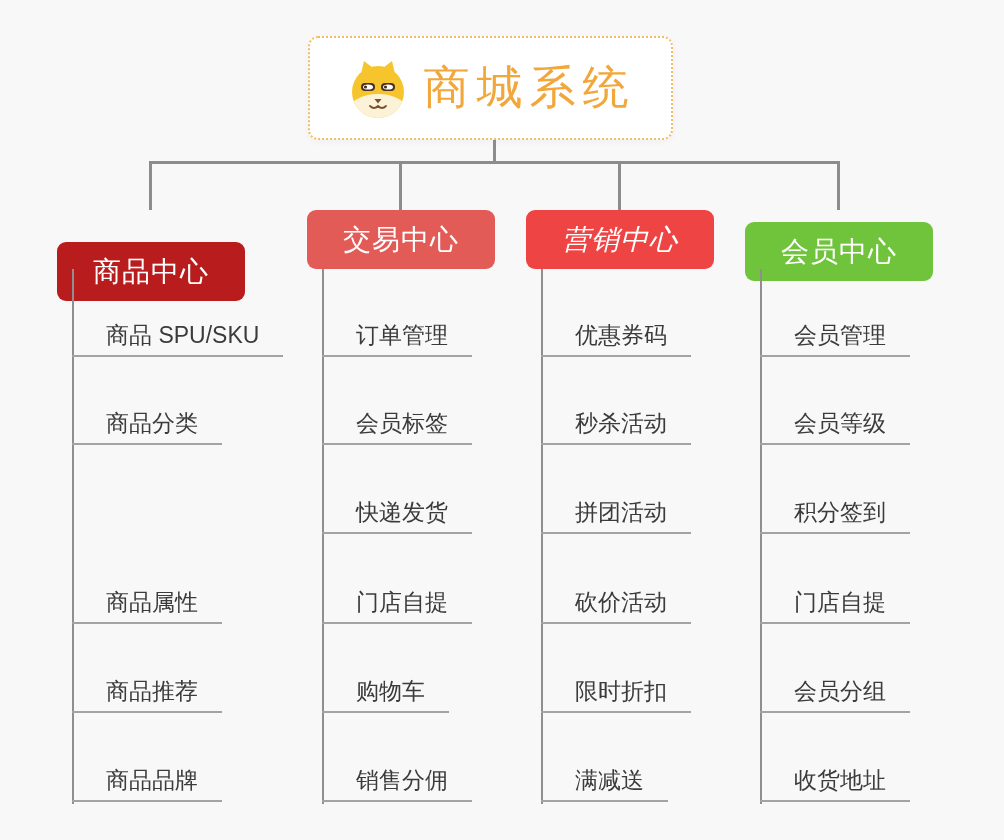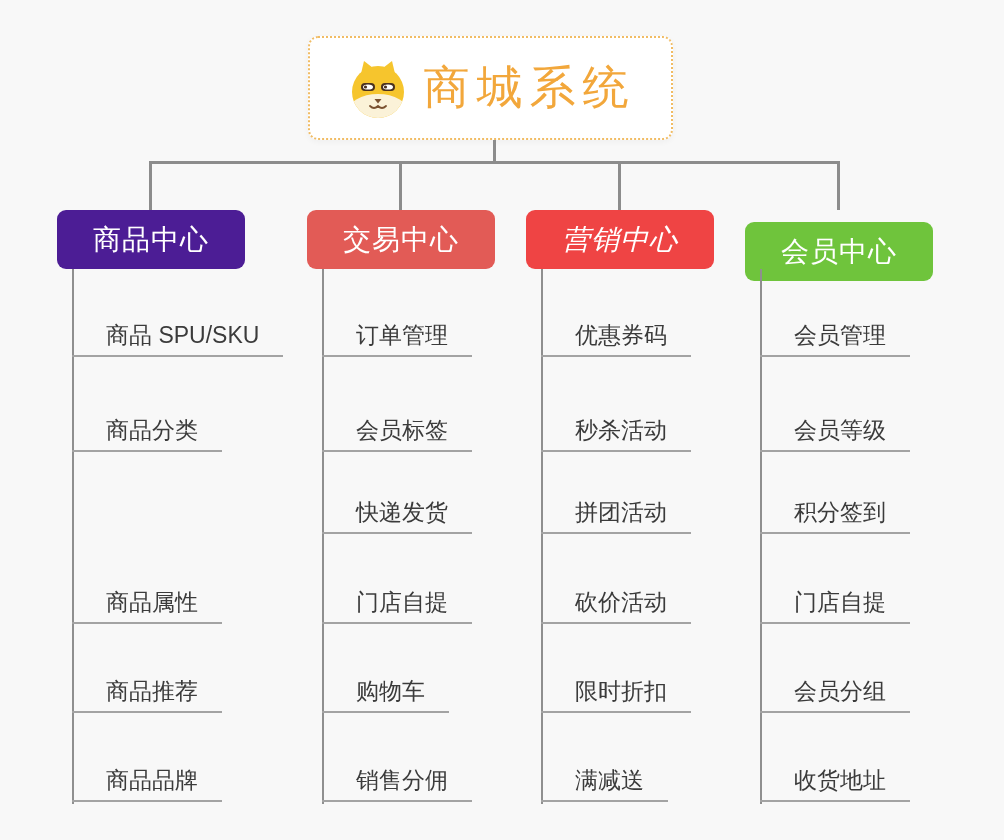--- a/index.html
+++ b/index.html
@@ -86,21 +86,21 @@
     height: 40px;
     line-height: 40px;
     padding: 0 24px 0 34px;
     border-bottom: 2px solid #a3a3a3;
     font-size: 23px;
     color: #3B3B3B;
     white-space: nowrap;
     cursor: pointer;
   }
   .leaf-1 { top: 105px; }
-  .leaf-2 { top: 200px; }
+  .leaf-2 { top: 193px; }
   .leaf-3 { top: 282px; }
   .leaf-4 { top: 372px; }
   .leaf-5 { top: 461px; }
   .leaf-6 { top: 550px; }
 </style>
 </head>
 <body>
 
 <div class="canvas">
 
@@ -130,21 +130,21 @@
   </div>
 
   <div class="line root-drop"></div>
   <div class="line bus"></div>
   <div class="line drop drop-1"></div>
   <div class="line drop drop-2"></div>
   <div class="line drop drop-3"></div>
   <div class="line drop drop-4"></div>
 
   <div class="branch branch-1">
-    <div class="branch-header" style="background: #4c1d95;">商品中心</div>
+    <div class="branch-header" style="background: #b91c1c; margin-top: 32px;">商品中心</div>
     <div class="spine"></div>
     <div class="leaf leaf-1">商品 SPU/SKU</div>
     <div class="leaf leaf-2">商品分类</div>
     <div class="leaf leaf-4">商品属性</div>
     <div class="leaf leaf-5">商品推荐</div>
     <div class="leaf leaf-6">商品品牌</div>
   </div>
 
   <div class="branch branch-2">
     <div class="branch-header" style="background: rgb(226, 91, 86);">交易中心</div>

